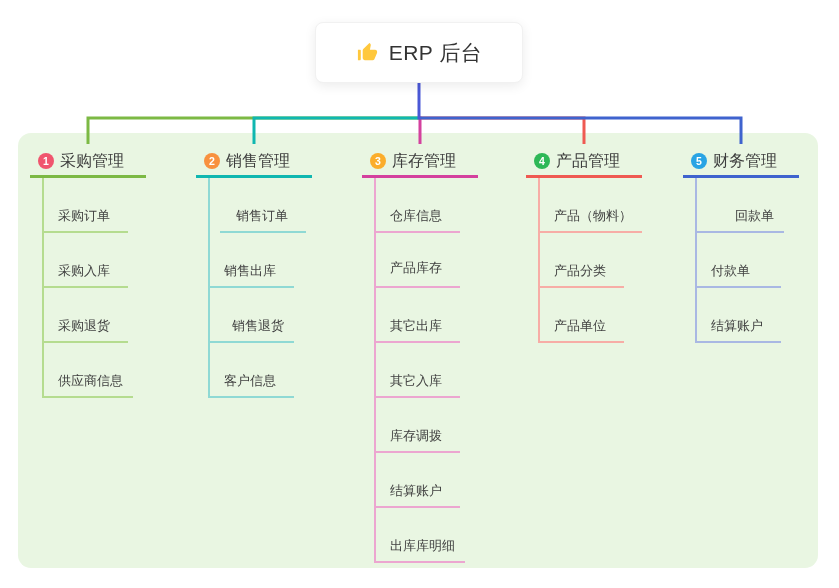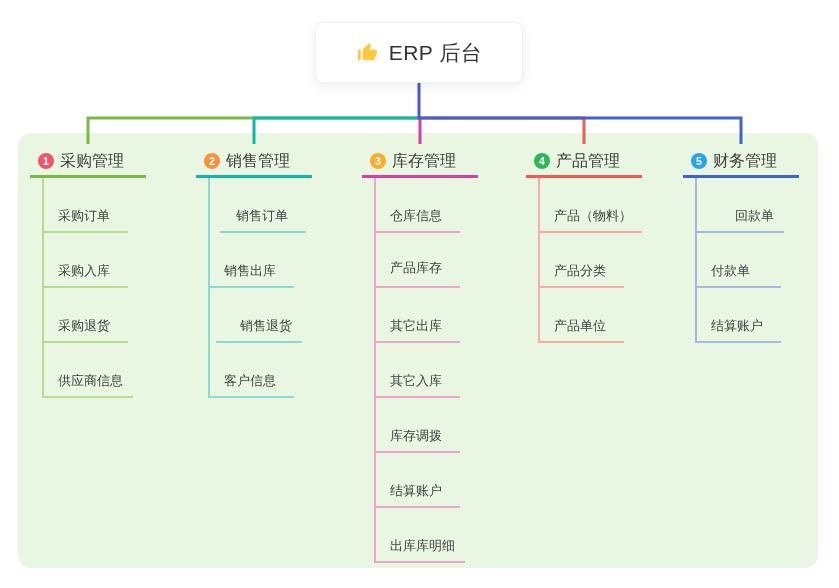--- a/index.html
+++ b/index.html
@@ -76,21 +76,21 @@
           <span class="badge" style="background: rgb(248, 145, 63);">2</span>
           <span class="branch-label">销售管理</span>
         </div>
         <div class="trunk" style="left: 208px; top: 178px; height: 220px; background: rgb(143, 217, 212);"></div>
         <div class="child-row" style="left: 208px; top: 201px; border-bottom-color: rgb(143, 217, 212); margin-left: 12px;">
           <span class="child-label">销售订单</span>
         </div>
         <div class="child-row" style="left: 208px; top: 256px; border-bottom-color: rgb(143, 217, 212); align-items: flex-end;">
           <span class="child-label">销售出库</span>
         </div>
-        <div class="child-row" style="left: 216px; top: 311px; border-bottom-color: rgb(143, 217, 212); padding-left: 24px;">
+        <div class="child-row" style="left: 208px; top: 311px; border-bottom-color: rgb(143, 217, 212); padding-left: 24px;">
           <span class="child-label">销售退货</span>
         </div>
         <div class="child-row" style="left: 208px; top: 366px; border-bottom-color: rgb(143, 217, 212);">
           <span class="child-label">客户信息</span>
         </div>
       </div>
       <div class="branch">
         <div class="branch-header" style="left: 362px; border-bottom-color: rgb(212, 65, 158);">
           <span class="badge" style="background: rgb(251, 173, 43);">3</span>
           <span class="branch-label">库存管理</span>

